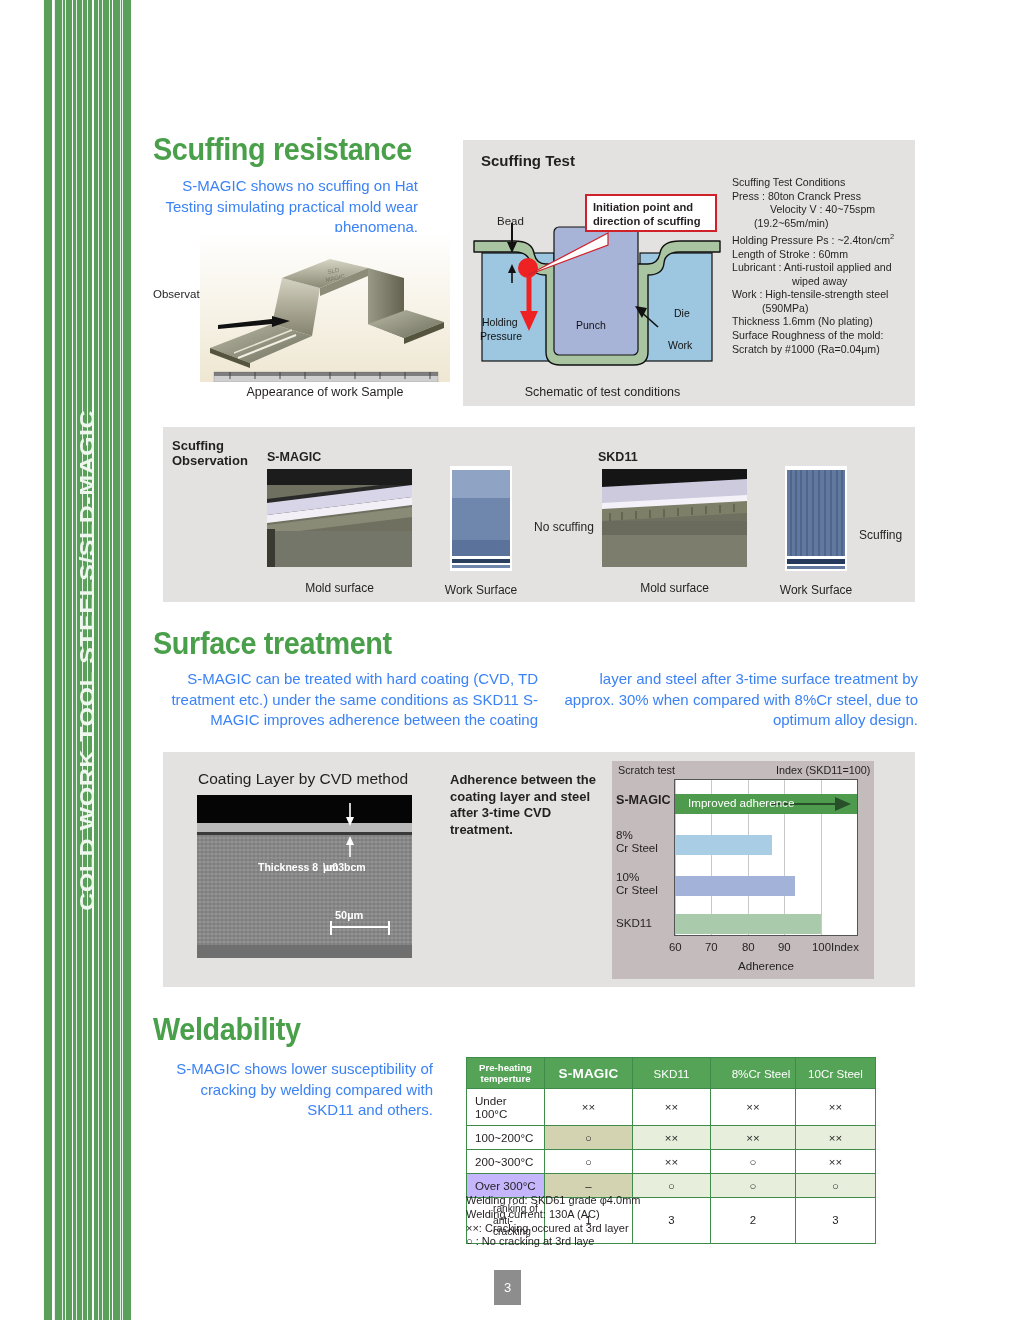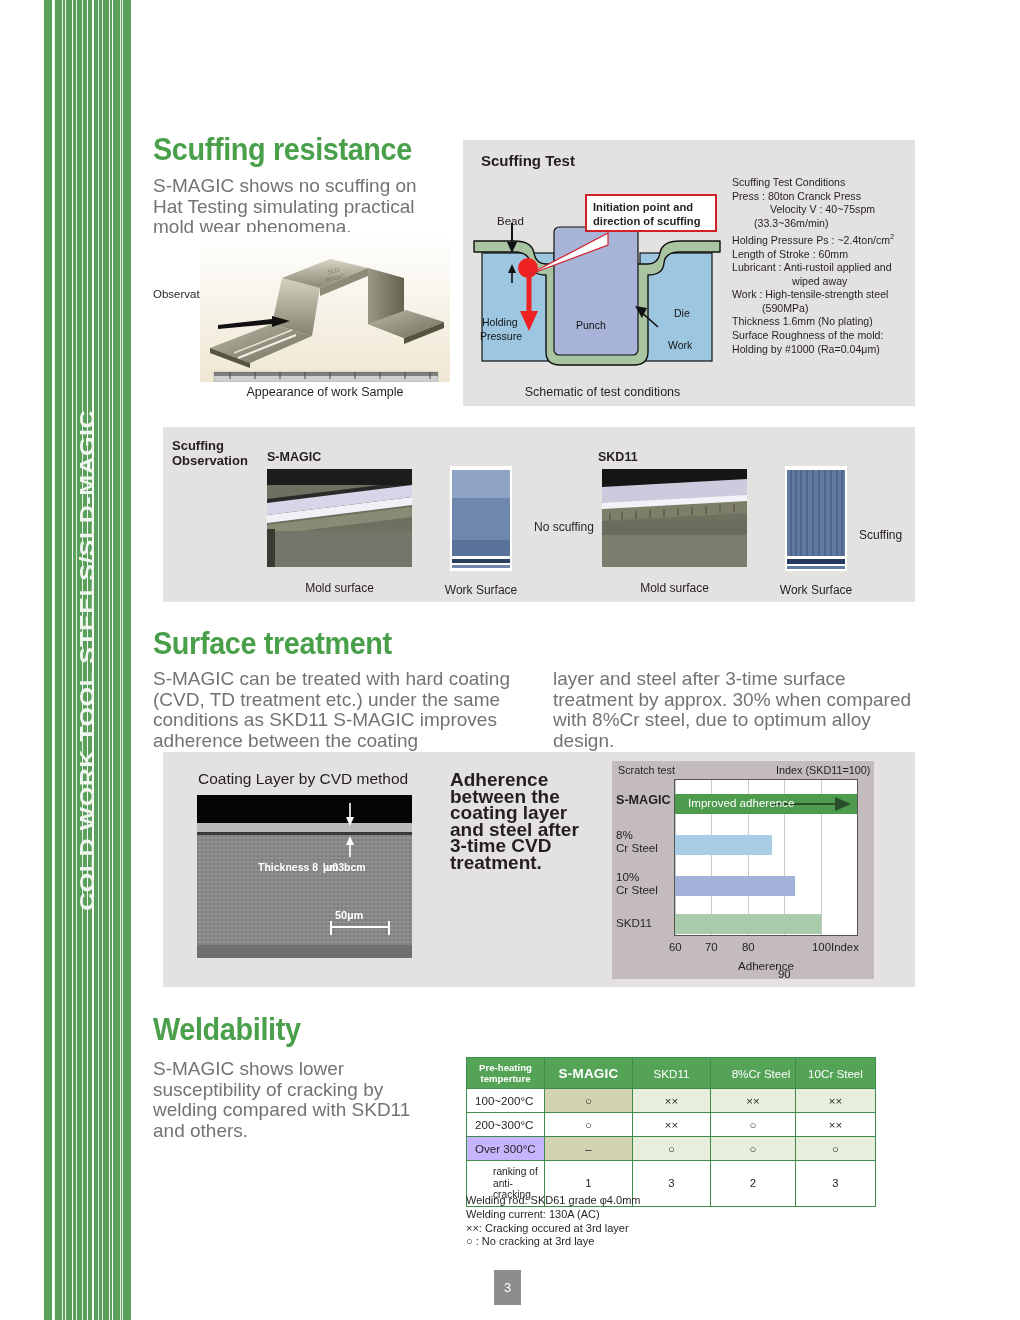--- a/index.html
+++ b/index.html
@@ -59,21 +59,21 @@
 
   .sec-title {
     color: #4aa04a;
     font-weight: bold;
     font-size: 31px;
     letter-spacing: -0.4px;
     font-stretch: condensed;
     transform: scaleX(0.93);
     transform-origin: left center;
   }
-  .body-text { font-size: 19px; line-height: 20.5px; color: #737373; }
+  .body-text { font-size: 15px; line-height: 20.5px; color: #3b82f6; text-align: right; }
 
   .panel { background: #e4e2e0; position: absolute; }
 
   
   #scuff-title { position: absolute; left: 153px; top: 128px; }
   #scuff-para  { position: absolute; left: 153px; top: 172px; width: 265px; }
   #obs-dir-label { position: absolute; left: 153px; top: 284px; font-size: 11.5px; }
   #work-sample-cap { position: absolute; left: 200px; top: 381px; width: 250px;
                      text-align: center; font-size: 12.5px; }
 
@@ -119,21 +119,21 @@
   
   #surf-title { position: absolute; left: 153px; top: 622px; }
   #surf-p1 { position: absolute; left: 153px; top: 665px; width: 385px; }
   #surf-p2 { position: absolute; left: 553px; top: 665px; width: 365px; }
 
   #surf-panel { left: 163px; top: 748px; width: 752px; height: 235px; }
   #cvd-title { position: absolute; left: 198px; top: 766px;
                font-size: 15.5px; font-weight: normal; }
   #cvd-photo { position: absolute; left: 197px; top: 791px; width: 215px; height: 163px; }
   #adh-title { position: absolute; left: 450px; top: 768px; width: 150px;
-               font-size: 19px; font-weight: bold; line-height: 16.5px; }
+               font-size: 13px; font-weight: bold; line-height: 16.5px; }
 
   
   #chart-wrap { position: absolute; left: 612px; top: 757px; width: 262px; height: 218px;
                 background: #c4bcbc; }
   #chart-top-left  { position: absolute; left: 618px; top: 760px; font-size: 10.8px; }
   #chart-top-right { position: absolute; left: 776px; top: 760px; font-size: 10.8px; }
   #plot { position: absolute; left: 674px; top: 775px; width: 184px; height: 157px;
           background: #ffffff; border: 1px solid #555; }
   .gridline { position: absolute; top: 0; bottom: 0; width: 1px; background: #c9c9c9; }
   .bar { position: absolute; height: 20px; left: 0; }
@@ -303,30 +303,30 @@
   <svg style="position:absolute;left:520px;top:225px;" width="90" height="55">
     <polygon points="88,4 8,46 88,16" fill="#ffffff" stroke="#d0202a" stroke-width="1.2"></polygon>
   </svg>
 
   <div id="scuff-test-caption">Schematic of test conditions</div>
 
   <div id="conditions">
     <div>Scuffing Test Conditions</div>
     <div>Press : 80ton Cranck Press</div>
     <div class="ind1">Velocity V : 40~75spm</div>
-    <div class="ind2">(33.3~36m/min)</div>
+    <div class="ind2">(19.2~65m/min)</div>
     <div>Holding Pressure Ps : ~2.4ton/cm<sup style="font-size:7.5px">2</sup></div>
     <div>Length of Stroke : 60mm</div>
     <div>Lubricant : Anti-rustoil applied and</div>
     <div class="ind3">wiped away</div>
     <div>Work : High-tensile-strength steel</div>
     <div class="ind4">(590MPa)</div>
     <div>Thickness 1.6mm (No plating)</div>
     <div>Surface Roughness of the mold:</div>
-    <div>Holding by #1000 (Ra=0.04μm)</div>
+    <div>Scratch by #1000 (Ra=0.04μm)</div>
   </div>
 
   <div class="panel" id="obs-panel"></div>
   <div id="obs-title">Scuffing<br>Observation</div>
 
   <div class="mat-label" style="left:267px;top:446px;">S-MAGIC</div>
   <div class="mat-label" style="left:598px;top:446px;">SKD11</div>
 
   <div class="mold-photo" style="left:267px;top:465px;">
     <svg width="145" height="98" viewBox="0 0 145 98">
@@ -478,40 +478,47 @@
   <div id="improved-text" style="left:688px;top:792px;">Improved adherence</div>
 
   <div class="catlabel bold" style="left:616px;top:790px;">S-MAGIC</div>
   <div class="catlabel" style="left:616px;top:824px;">8%<br>Cr Steel</div>
   <div class="catlabel" style="left:616px;top:866px;">10%<br>Cr Steel</div>
   <div class="catlabel" style="left:616px;top:912px;">SKD11</div>
 
   <div class="ticklabel" style="left:669px;top:937px;">60</div>
   <div class="ticklabel" style="left:705px;top:937px;">70</div>
   <div class="ticklabel" style="left:742px;top:937px;">80</div>
-  <div class="ticklabel" style="left:778px;top:937px;margin-top:27px;">90</div>
+  <div class="ticklabel" style="left:778px;top:937px;">90</div>
   <div class="ticklabel" style="left:812px;top:937px;">100</div>
   <div class="ticklabel" style="left:831px;top:937px;">Index</div>
 
   <div id="axis-title">Adherence</div>
 
   <div class="sec-title" id="weld-title">Weldability</div>
   <div class="body-text" id="weld-para">S-MAGIC shows lower susceptibility of cracking by welding compared with SKD11 and others.</div>
 
   <table id="weld-table">
     <thead>
       <tr>
         <th class="hdr-first" style="width:78px;">Pre-heating<br>temperture</th>
         <th class="hdr-smagic" style="width:88px;">S-MAGIC</th>
         <th class="hdr-other" style="width:78px;">SKD11</th>
         <th class="hdr-other" style="width:85px;padding-left:18px;">8%Cr Steel</th>
         <th class="hdr-other" style="width:80px;">10Cr Steel</th>
       </tr>
     </thead>
     <tbody>
+      <tr class="plain">
+        <td class="rowhead">Under 100°C</td>
+        <td class="smagic">××</td>
+        <td>××</td>
+        <td>××</td>
+        <td>××</td>
+      </tr>
       <tr class="alt">
         <td class="rowhead" style="background:#ffffff;">100~200°C</td>
         <td class="smagic">○</td>
         <td>××</td>
         <td>××</td>
         <td>××</td>
       </tr>
       <tr class="plain">
         <td class="rowhead">200~300°C</td>
         <td class="smagic">○</td>

